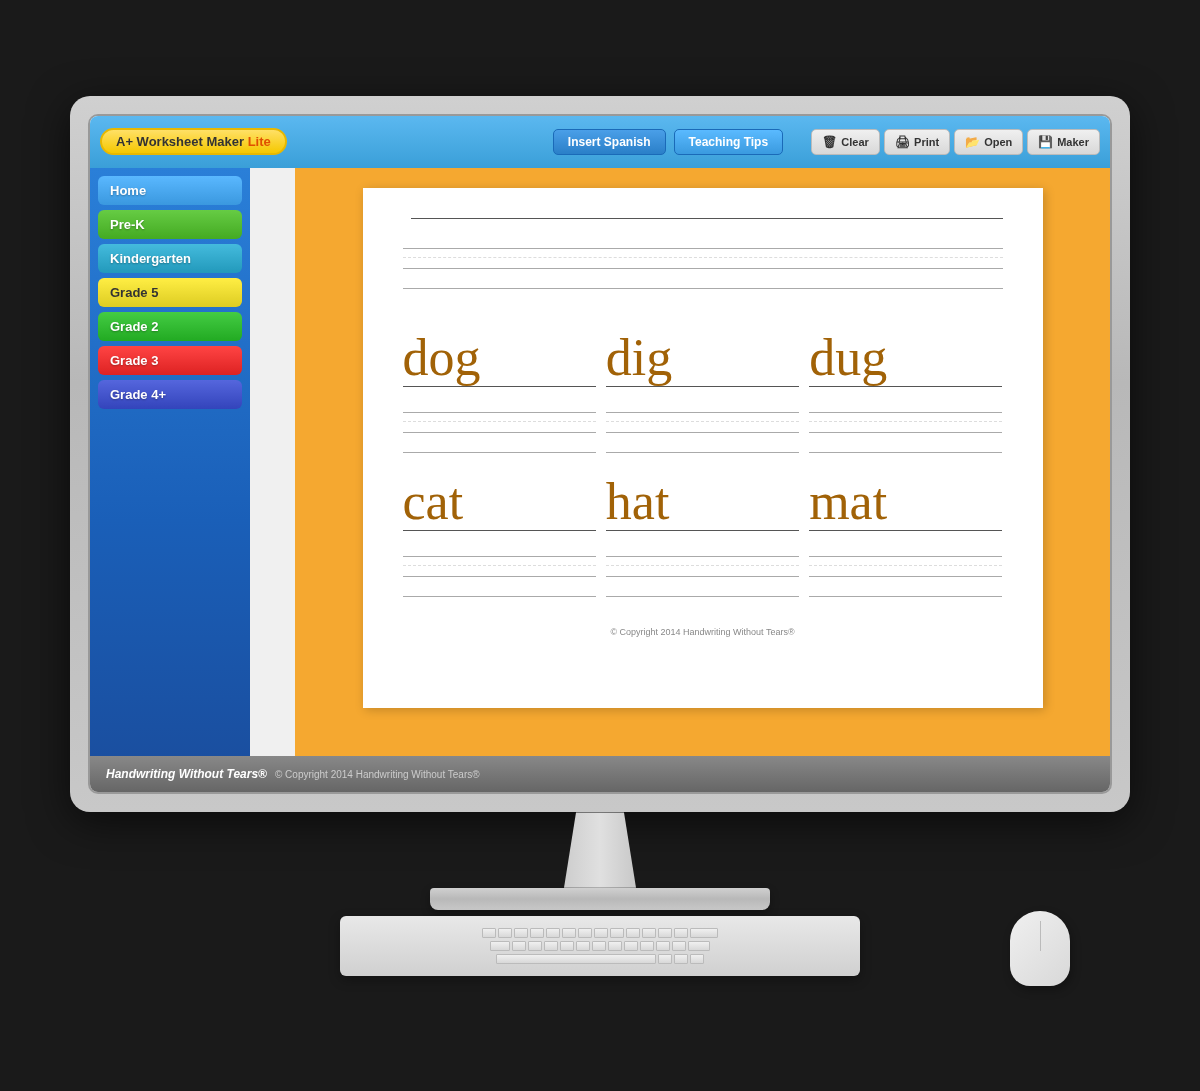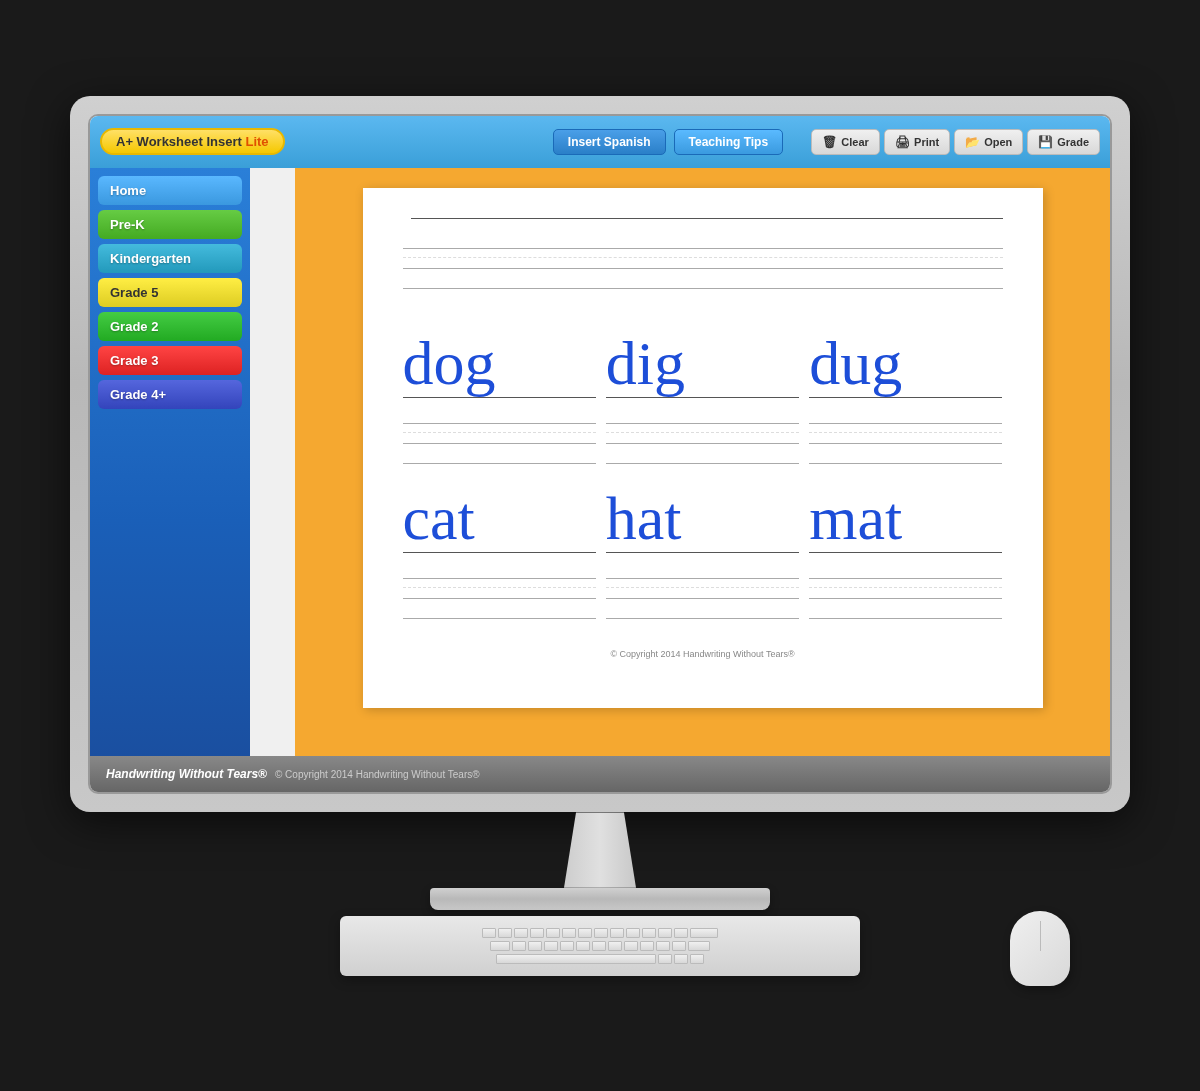--- a/index.html
+++ b/index.html
@@ -190,24 +190,24 @@
       display: grid;
       grid-template-columns: 1fr 1fr 1fr;
       gap: 0 10px;
     }
 
     .word-cell {
       padding: 10px 0;
     }
 
     .word-display {
-      font-size: 62px;
+      font-size: 52px;
       font-family: 'Comic Sans MS', 'Chalkboard SE', cursive;
       font-weight: normal;
-      color: #1d4ed8;
+      color: #a16207;
       line-height: 1.1;
     }
 
     .word-baseline {
       border-bottom: 1.5px solid #555;
       margin-top: 0;
       margin-bottom: 6px;
     }
 
     .practice-line {
@@ -325,42 +325,42 @@
 </head>
 <body>
 
 <div class="scene">
   <div class="monitor">
     <div class="monitor-inner">
       <div class="app">
 
         <div class="header">
           <div class="logo-badge">
-            <span>A+ Worksheet Insert</span>
+            <span>A+ Worksheet Maker</span>
             <span class="lite">Lite</span>
           </div>
           <div class="header-spacer"></div>
           <button class="nav-btn">Insert Spanish</button>
           <button class="nav-btn teaching">Teaching Tips</button>
           <div class="header-right">
             <button class="tool-btn">
               <span class="icon">🗑</span>
               <span>Clear</span>
             </button>
             <button class="tool-btn">
               <span class="icon">🖨</span>
               <span>Print</span>
             </button>
             <button class="tool-btn">
               <span class="icon">📂</span>
               <span>Open</span>
             </button>
             <button class="tool-btn">
               <span class="icon">💾</span>
-              <span>Grade</span>
+              <span>Maker</span>
             </button>
           </div>
         </div>
 
         <div class="main">
 
           <div class="sidebar">
             <div class="sidebar-item home">Home</div>
             <div class="sidebar-item prek">Pre-K</div>
             <div class="sidebar-item kinder">Kindergarten</div>

